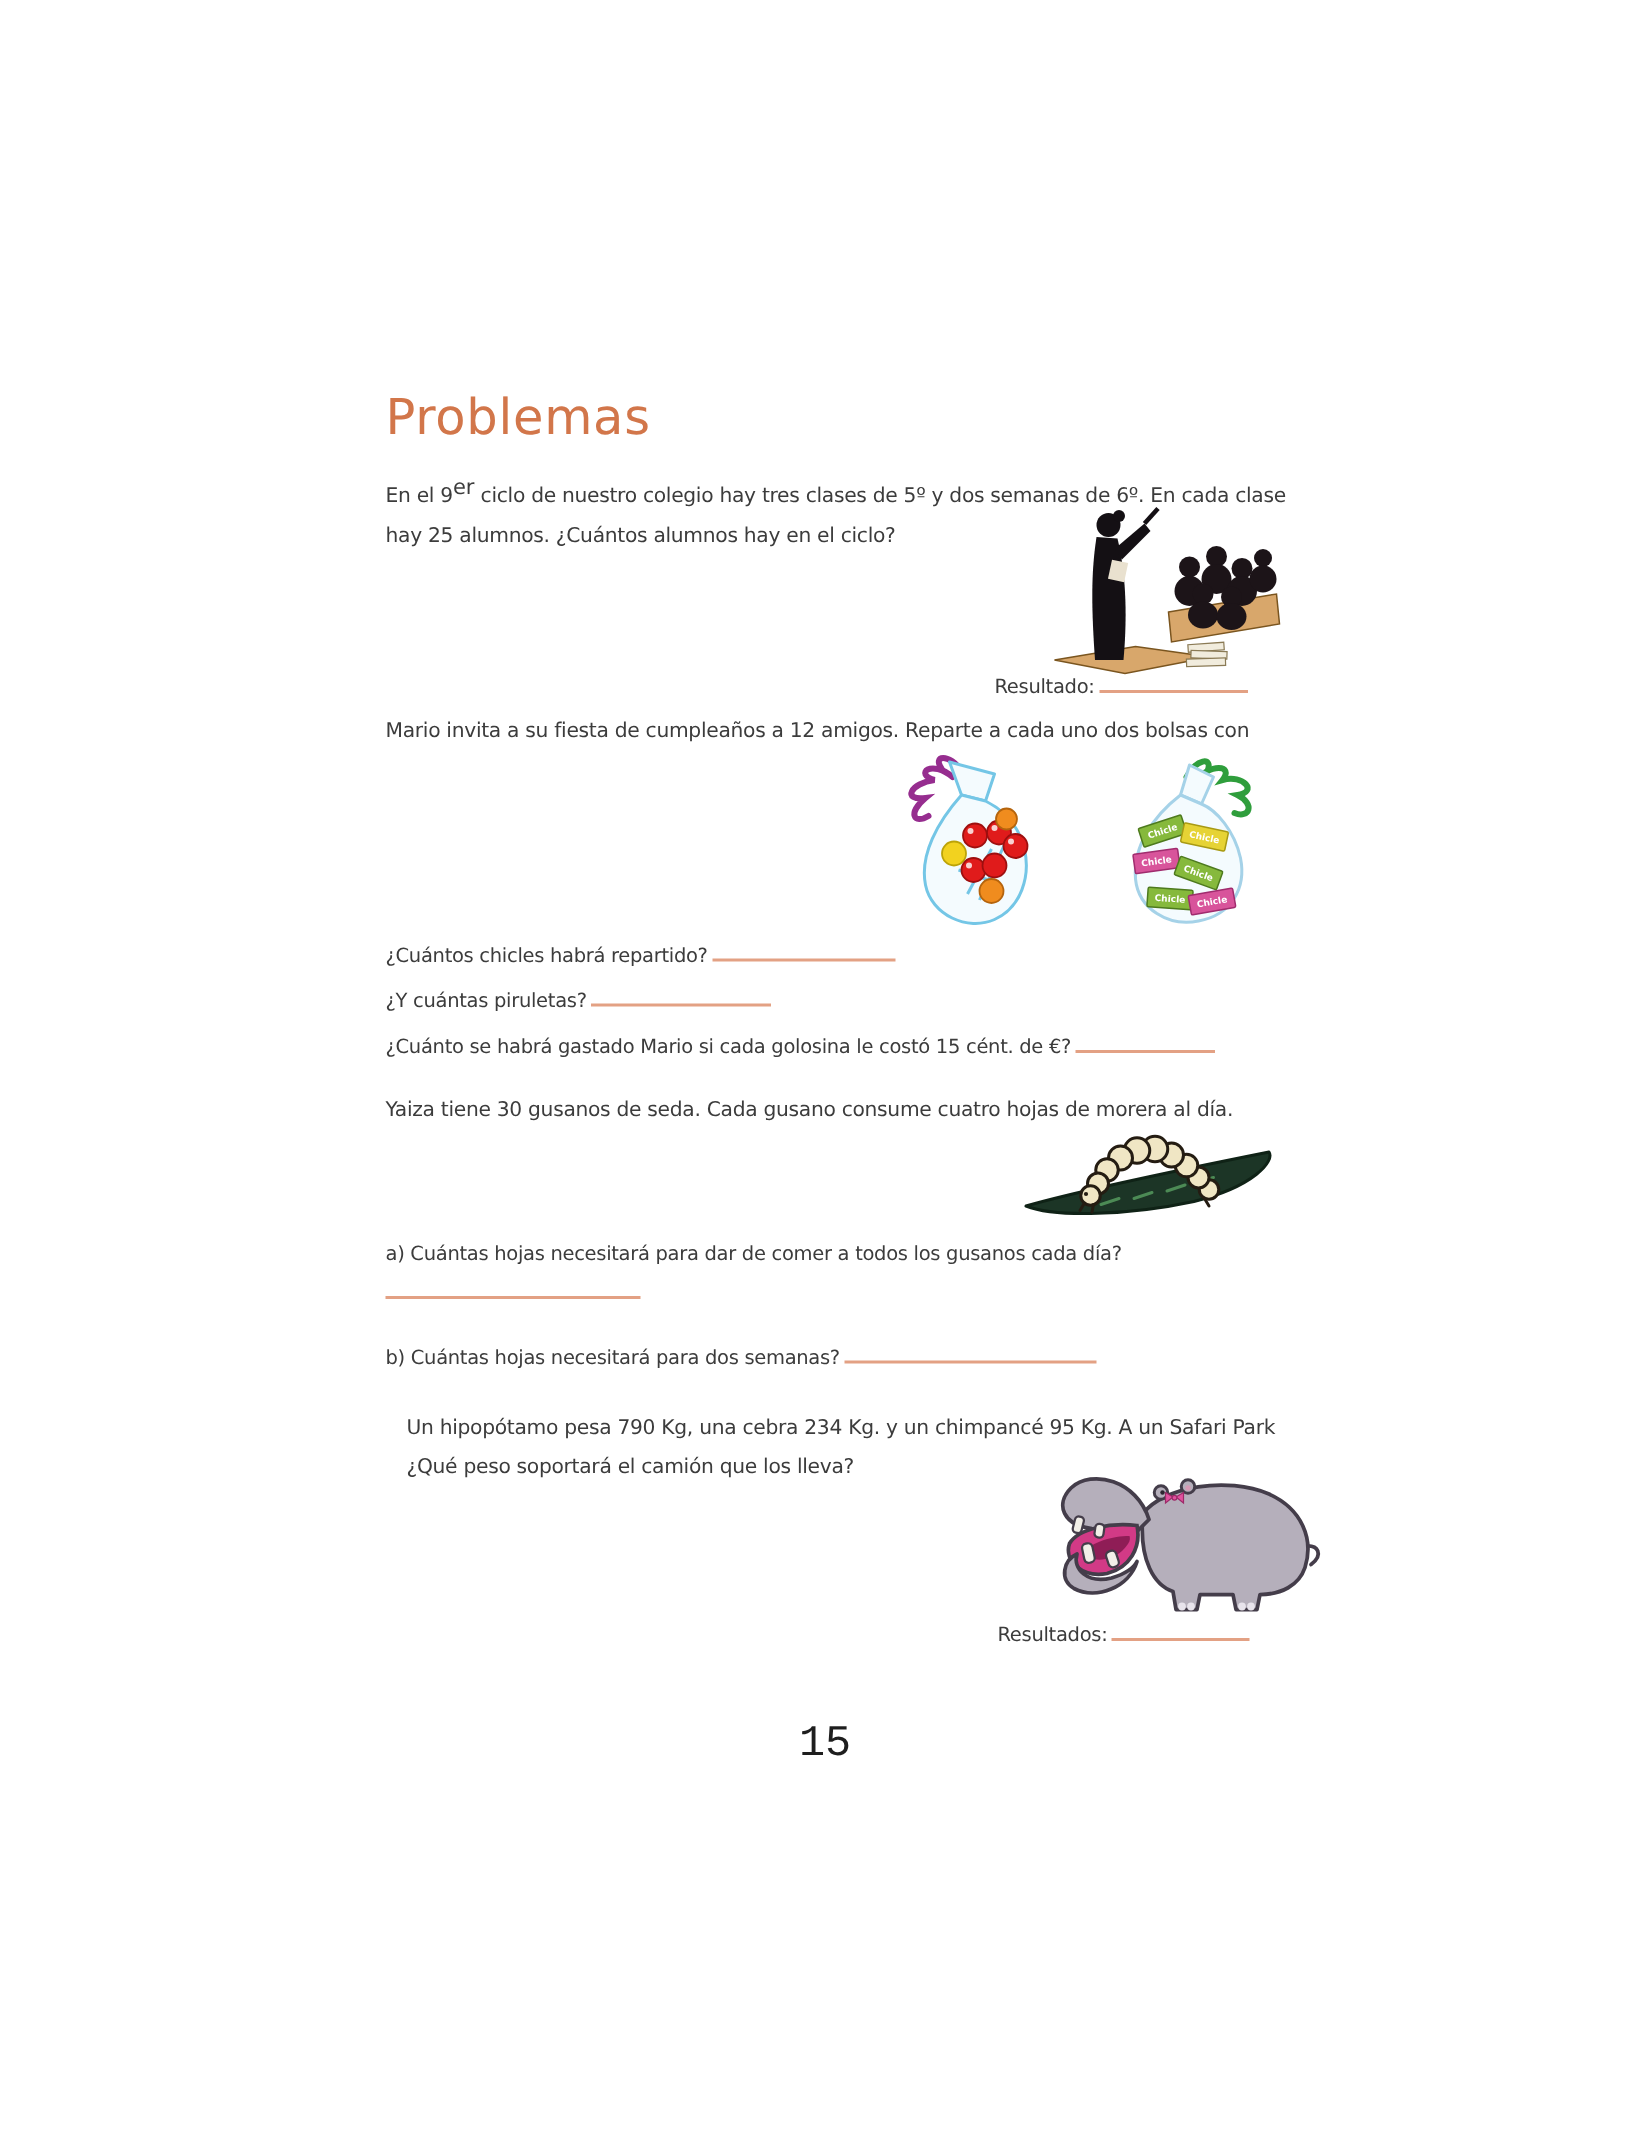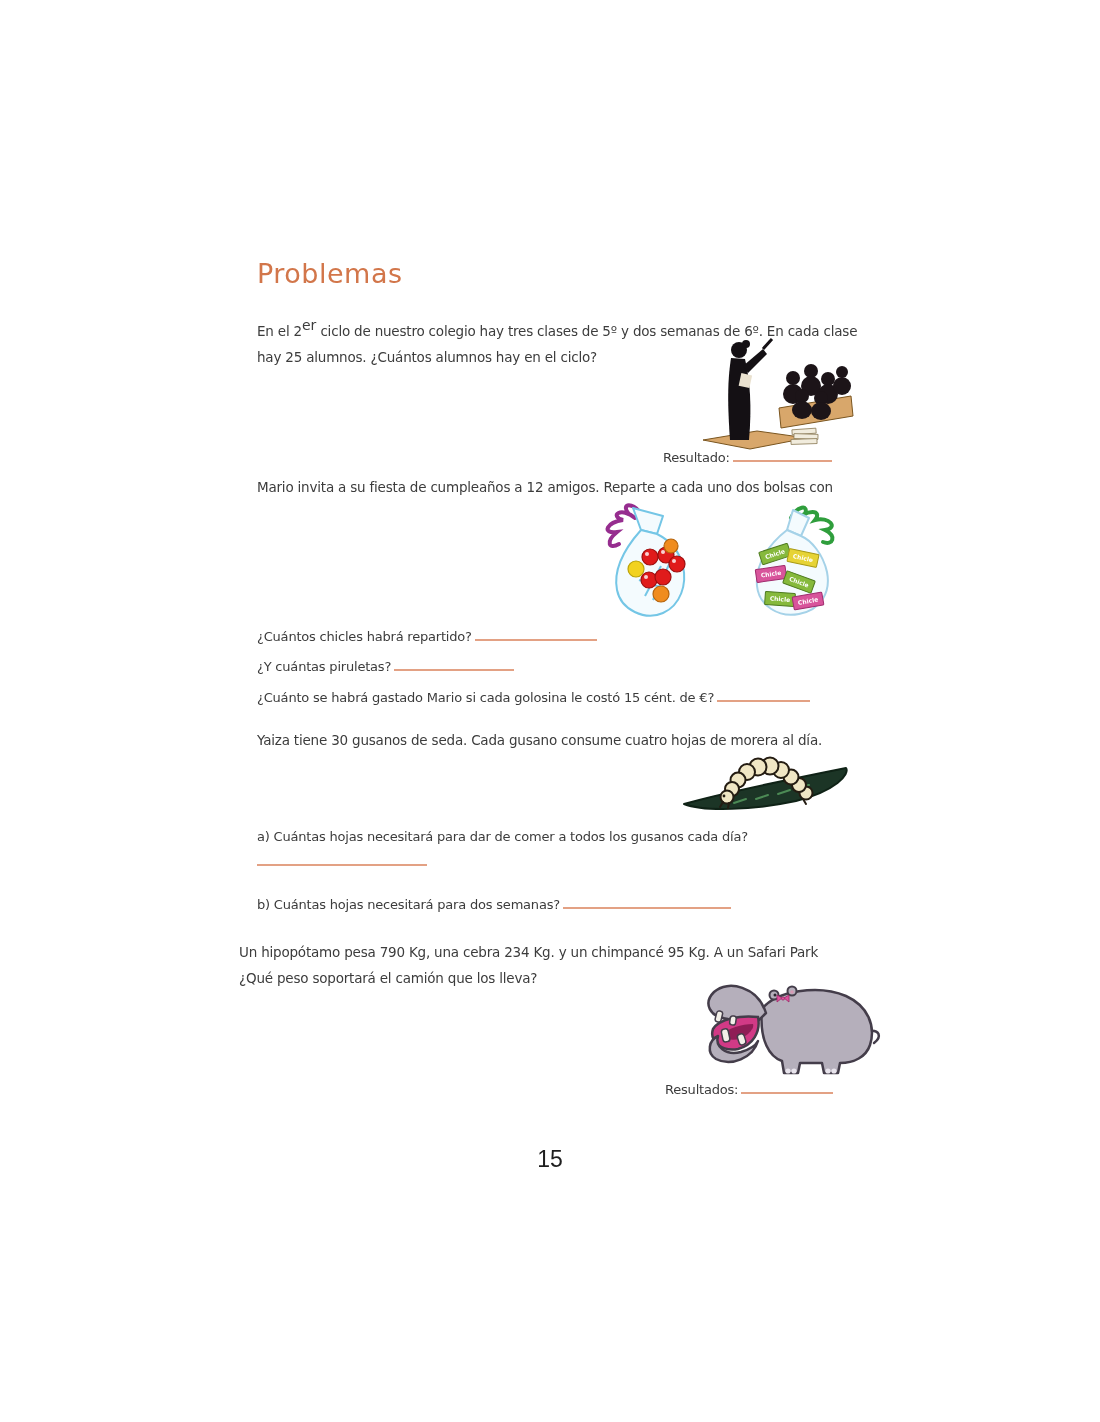--- a/index.html
+++ b/index.html
@@ -7,50 +7,50 @@
     --underline:#e3a184;
     --ink:#3c3c3c;
   }
   html,body{margin:0;padding:0;}
   body{
     width:1100px;height:1422px;background:#ffffff;position:relative;
     font-family:"DejaVu Sans", sans-serif;color:var(--ink);
   }
   .abs{position:absolute;}
   .title{
-    font-size:27px;color:var(--accent);letter-spacing:0.5px;font-weight:500;
+    font-size:33px;color:var(--accent);letter-spacing:0.5px;font-weight:500;
     font-family:"DejaVu Sans", sans-serif;
   }
   .tline{
     white-space:nowrap;font-size:13.5px;letter-spacing:-0.2px;
     line-height:26px;color:var(--ink);
   }
   .tline sup{font-size:14px;letter-spacing:0;}
   .row{white-space:nowrap;font-size:13px;letter-spacing:-0.2px;line-height:20px;}
   .blank{
     display:inline-block;border-bottom:2px solid var(--underline);
     height:12px;margin-left:3px;vertical-align:baseline;
   }
   .blank-line{
     position:absolute;border-bottom:2px solid var(--underline);height:0;
   }
   .pagenum{
-    width:1100px;text-align:center;font-size:23px;color:#1e1e1e;
-    font-family:Liberation Sans, sans-serif;
+    width:1100px;text-align:center;font-size:29px;color:#1e1e1e;
+    font-family:Liberation Mono, monospace;
   }
   svg{display:block;overflow:visible;}
   .gum-text{font-size:6px;fill:#ffffff;font-family:"DejaVu Sans", sans-serif;font-weight:bold;}
 </style>
 </head>
 <body>
 
 <h1 class="abs title" style="left:257px;top:258px;margin:0;">Problemas</h1>
 
 <div class="abs" style="left:257px;top:312px;">
-  <div class="tline"><span>En el 2</span><sup>er</sup><span> ciclo de nuestro colegio hay tres clases de 5º y dos semanas de 6º. En cada clase</span></div>
+  <div class="tline"><span>En el 9</span><sup>er</sup><span> ciclo de nuestro colegio hay tres clases de 5º y dos semanas de 6º. En cada clase</span></div>
   <div class="tline">hay 25 alumnos. ¿Cuántos alumnos hay en el ciclo?</div>
 </div>
 
 <svg class="abs" style="left:695px;top:336px;" width="160" height="115" viewBox="0 0 160 115">
 
   <polygon points="8,104 62,95 112,102 55,113" fill="#d8a76b" stroke="#7a551f" stroke-width="1"></polygon>
 
   <polygon points="84,72 156,60 158,80 86,92" fill="#d8a76b" stroke="#7a551f" stroke-width="1"></polygon>
 
   <g fill="#1c1418">
@@ -208,21 +208,21 @@
   <circle cx="48" cy="48" r="1.4" fill="#241c12"></circle>
 </svg>
 
 <div class="abs row" style="left:257px;top:827px;">a) Cuántas hojas necesitará para dar de comer a todos los gusanos cada día?</div>
 <div class="blank-line" style="left:257px;top:864px;width:170px;"></div>
 
 <div class="abs row" style="left:257px;top:895px;">
   <span>b) Cuántas hojas necesitará para dos semanas?</span><span class="blank" style="width:168px;"></span>
 </div>
 
-<div class="abs" style="left:239px;top:939px;">
+<div class="abs" style="left:271px;top:939px;">
   <div class="tline">Un hipopótamo pesa 790 Kg, una cebra 234 Kg. y un chimpancé 95 Kg. A un Safari Park</div>
   <div class="tline">¿Qué peso soportará el camión que los lleva?</div>
 </div>
 
 <svg class="abs" style="left:700px;top:971px;" width="185" height="112" viewBox="0 0 185 112">
 
   <path d="M168,60 C180,58 182,66 174,72" fill="none" stroke="#443d4a" stroke-width="2.5" stroke-linecap="round"></path>
 
   <path d="M62,38 C76,20 118,13 146,25 C168,35 176,55 170,74 C166,86 154,92 140,92 L138,102 L124,102 L122,92 L100,92 L98,102 L84,102 L82,90 C70,86 59,70 62,38 Z" fill="#b5afbb" stroke="#443d4a" stroke-width="2.5" stroke-linejoin="round"></path>
 

